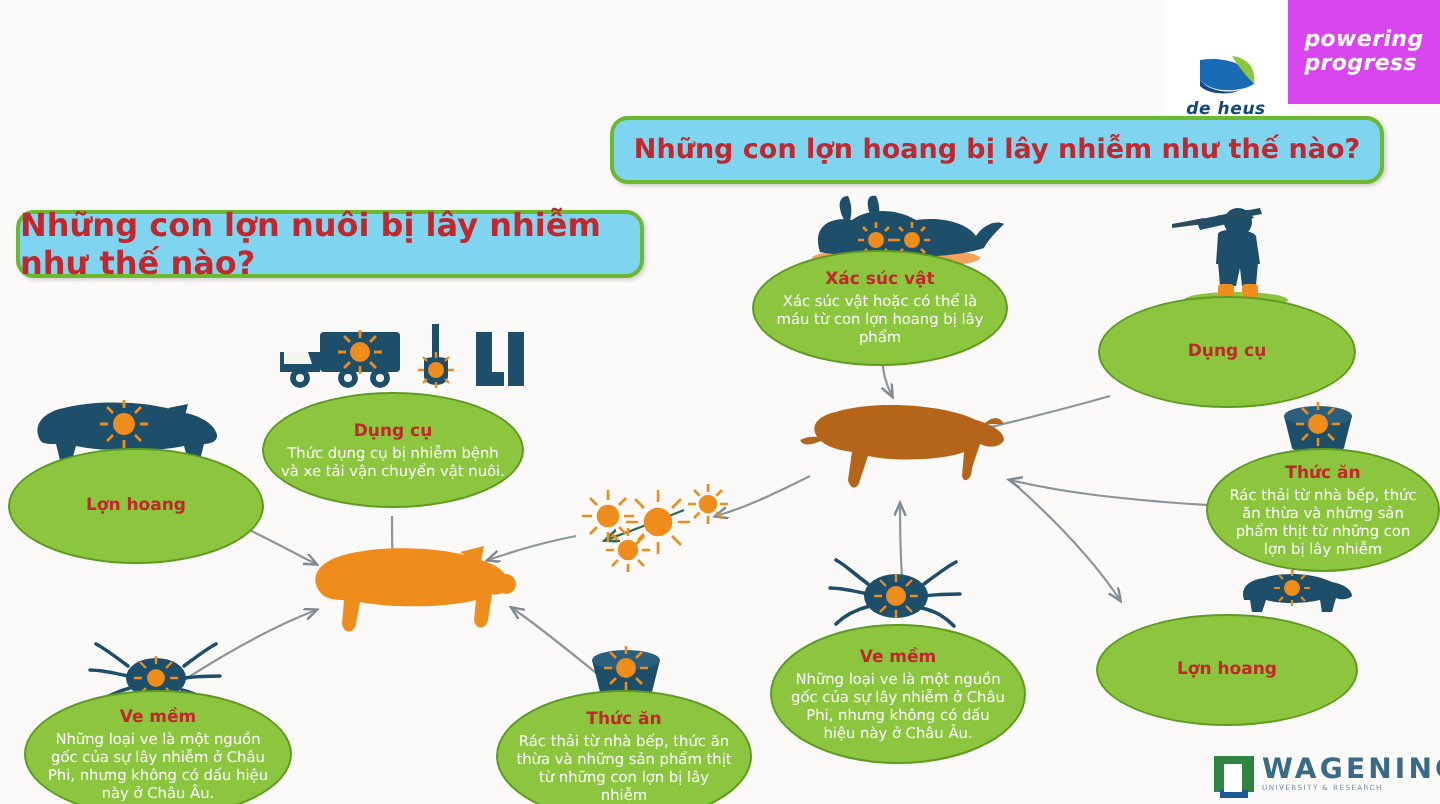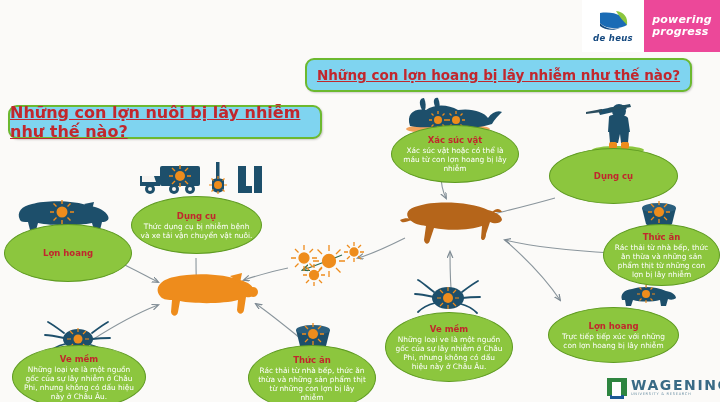--- a/index.html
+++ b/index.html
@@ -6,38 +6,37 @@
   body{
     width:720px;height:402px;
     background:#ffffff;
     font-family:"DejaVu Sans","Liberation Sans",sans-serif;
     overflow:hidden;
   }
   #stage{position:relative;width:720px;height:402px;overflow:hidden;background:#fbfaf8;}
 
   
   .logo-bar{position:absolute;top:0;left:582px;width:138px;height:52px;display:flex;background:#ffffff;}
-  .logo-left{width:62px;height:52px;background:#ffffff;display:flex;flex-direction:column;align-items:center;justify-content:center;}
-  .logo-right{flex:1;background:#ec4899;display:flex;align-items:center;justify-content:center;}
+  .logo-left{width:62px;height:52px;background:#ffffff;display:flex;flex-direction:column;align-items:center;justify-content:center;margin-top:17px;}
+  .logo-right{flex:1;background:#d946ef;display:flex;align-items:center;justify-content:center;}
   .logo-right span{
     color:#ffffff;font-style:italic;font-weight:bold;font-size:11px;line-height:12px;
     text-align:left;letter-spacing:.2px;
   }
   .dh-word{font-size:8.5px;font-weight:bold;font-style:italic;color:#13487f;letter-spacing:.3px;margin-top:-2px;}
 
   
   .title-box{
     position:absolute;
     background:#7fd4f0;
     border:2px solid #6cb92f;
     border-radius:9px;
     display:flex;align-items:center;justify-content:center;
     color:#c1272d;font-weight:bold;
     box-shadow:1px 1px 2px rgba(0,0,0,.18);
-    text-decoration:underline;
   }
   #title-wild{left:305px;top:58px;width:383px;height:30px;font-size:13.5px;}
   #title-farm{left:8px;top:105px;width:310px;height:30px;font-size:16px;}
 
   
   .ellipse{
     position:absolute;
     background:#8cc63e;
     border:1.5px solid #5f9b22;
     border-radius:50%;
@@ -302,37 +301,36 @@
           <path d="M26,28v-4 M26,42v4 M19,35h-4 M33,35h4 M21,30l-3-3 M31,40l3,3 M31,30l3-3 M21,40l-3,3" fill="none"></path>
           </g>
         <g>
             <circle cx="66" cy="12" r="4"></circle>
           <path d="M66,6v-4 M66,18v4 M60,12h-4 M72,12h4 M61.8,7.8l-2.8-2.8 M70.2,16.2l2.8,2.8 M70.2,7.8l2.8-2.8 M61.8,16.2l-2.8,2.8" fill="none"></path>
           </g>
       </g>
     </svg>
   </div>
 
-  <div class="ellipse" style="left:391px;top:125px;width:128px;height:58px;">
+  <div class="ellipse" style="left:376px;top:125px;width:128px;height:58px;">
     <div class="etitle">Xác súc vật</div>
-    <div class="ebody">Xác súc vật hoặc có thể là máu từ con lợn hoang bị lây nhiễm</div>
+    <div class="ebody">Xác súc vật hoặc có thể là máu từ con lợn hoang bị lây phẩm</div>
   </div>
 
   <div class="ellipse" style="left:549px;top:148px;width:129px;height:56px;">
     <div class="etitle">Dụng cụ</div>
   </div>
 
   <div class="ellipse" style="left:603px;top:224px;width:117px;height:62px;">
     <div class="etitle">Thức ăn</div>
     <div class="ebody">Rác thải từ nhà bếp, thức ăn thừa và những sản phẩm thịt từ những con lợn bị lây nhiễm</div>
   </div>
 
   <div class="ellipse" style="left:548px;top:307px;width:131px;height:56px;">
     <div class="etitle">Lợn hoang</div>
-    <div class="ebody">Trực tiếp tiếp xúc với những con lợn hoang bị lây nhiễm</div>
   </div>
 
   <div class="ellipse" style="left:385px;top:312px;width:128px;height:70px;">
     <div class="etitle">Ve mềm</div>
     <div class="ebody">Những loại ve là một nguồn gốc của sự lây nhiễm ở Châu Phi, nhưng không có dấu hiệu này ở Châu Âu.</div>
   </div>
 
   <div class="ellipse" style="left:248px;top:345px;width:128px;height:66px;">
     <div class="etitle">Thức ăn</div>
     <div class="ebody">Rác thải từ nhà bếp, thức ăn thừa và những sản phẩm thịt từ những con lợn bị lây nhiễm</div>

